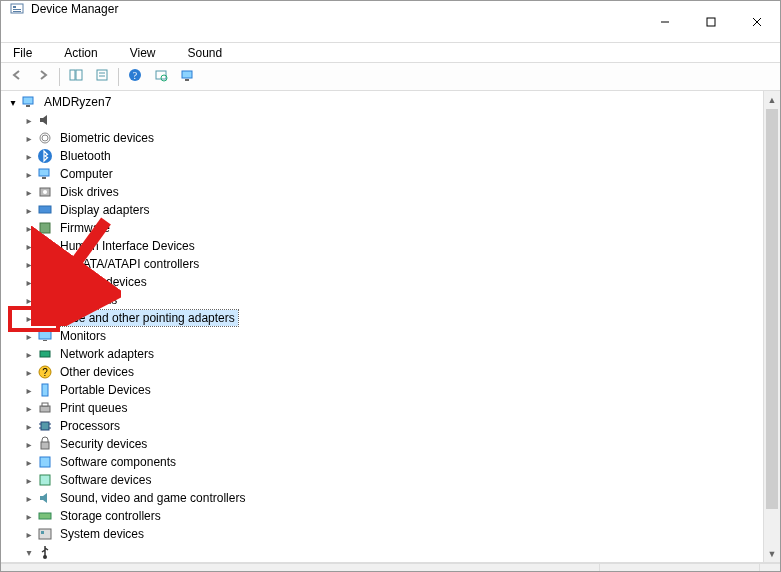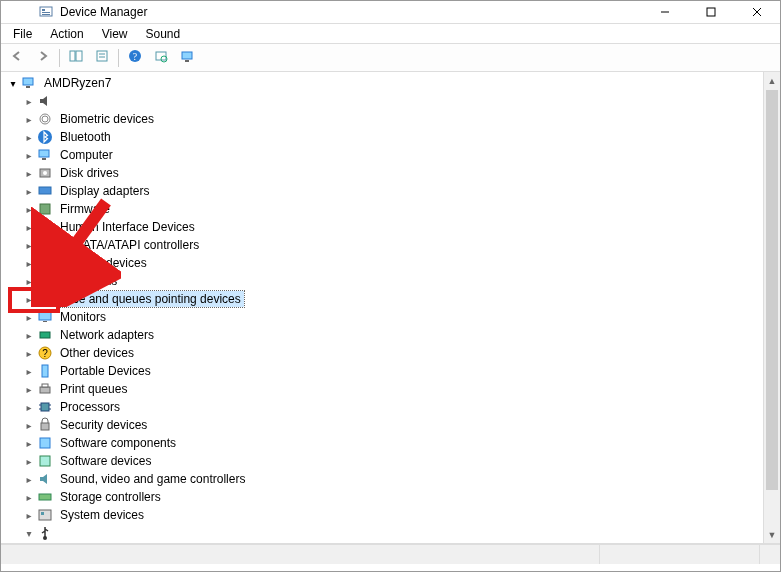--- a/index.html
+++ b/index.html
@@ -9,27 +9,26 @@
     font-size: 12px;
     background: #fff;
     color: #000;
     width: 781px;
     height: 572px;
     overflow: hidden;
     border: 1px solid #999;
   }
   
   .titlebar {
-    height: 23px;
+    height: 42px;
     background: #fff;
     display: flex;
-    align-items: center;
+    align-items: flex-start;
     justify-content: space-between;
     border-bottom: 1px solid #ddd;
-    padding-left: 29px;
   }
   .titlebar-left {
     display: flex;
     align-items: center;
     gap: 6px;
     padding-left: 8px;
   }
   .title-icon {
     width: 16px; height: 16px;
     display: inline-block;
@@ -43,21 +42,21 @@
     font-size: 10px;
     color: #000;
   }
   
   .menubar {
     height: 20px;
     display: flex;
     align-items: center;
     padding: 0 4px;
     border-bottom: 1px solid #ddd;
-    gap: 2px;
+    gap: 16px;
   }
   .menu-item {
     padding: 2px 8px;
     font-size: 12px;
   }
   
   .toolbar {
     height: 28px;
     display: flex;
     align-items: center;
@@ -394,21 +393,21 @@
           <span class="node-label">Keyboards</span>
         </div>
         <div class="tree-row row-indent-child selected">
           <span class="expander">▸</span>
           <span class="node-icon">
             <svg width="16" height="16" viewBox="0 0 16 16">
               <ellipse cx="8" cy="9" rx="4" ry="5" fill="#ddd" stroke="#666"></ellipse>
               <line x1="8" y1="4" x2="8" y2="9" stroke="#666"></line>
             </svg>
           </span>
-          <span class="node-label">Mice and queues pointing devices</span>
+          <span class="node-label">Mice and other pointing adapters</span>
         </div>
         <div class="tree-row row-indent-child">
           <span class="expander">▸</span>
           <span class="node-icon">
             <svg width="16" height="16" viewBox="0 0 16 16">
               <rect x="2" y="3" width="12" height="8" fill="#8cd3ff" stroke="#2b7cd3"></rect>
               <rect x="6" y="12" width="4" height="1" fill="#666"></rect>
             </svg>
           </span>
           <span class="node-label">Monitors</span>

